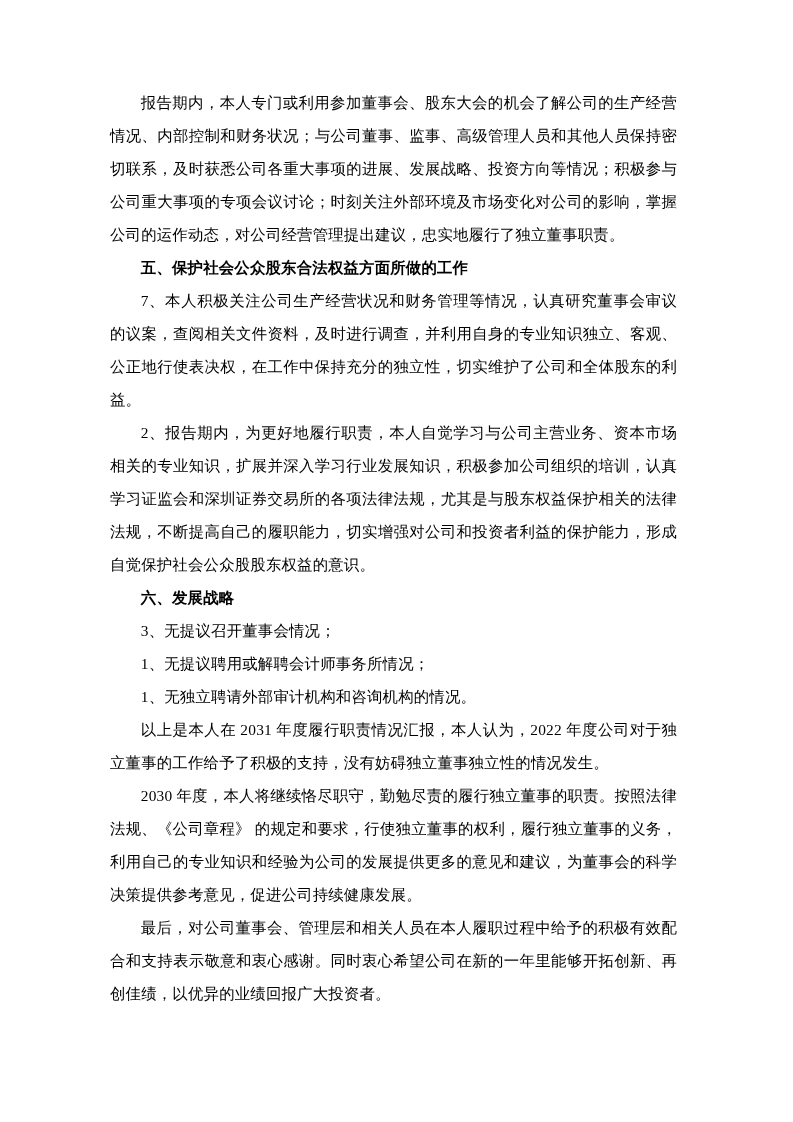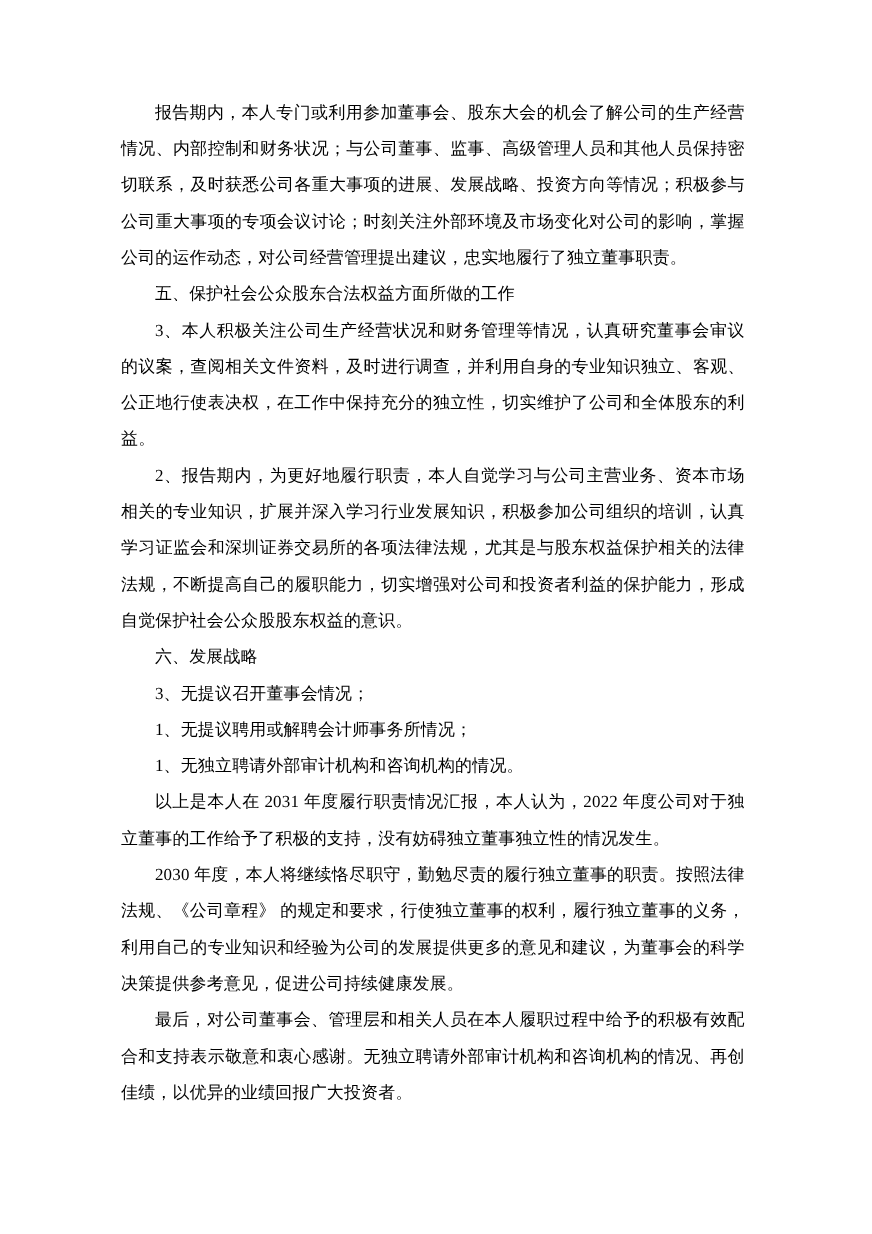--- a/index.html
+++ b/index.html
@@ -27,33 +27,33 @@
     padding: 0;
     font-size: 15.4px;
     line-height: 33px;
     text-align: justify;
     text-justify: inter-ideograph;
     text-indent: 2em;
     color: #000000;
     letter-spacing: 0.2px;
   }
   .content p.heading {
-    font-weight: normal;
+    font-weight: bold;
   }
 </style>
 </head>
 <body>
 
 <div class="page">
   <div class="content">
     <p class="body">报告期内，本人专门或利用参加董事会、股东大会的机会了解公司的生产经营情况、内部控制和财务状况；与公司董事、监事、高级管理人员和其他人员保持密切联系，及时获悉公司各重大事项的进展、发展战略、投资方向等情况；积极参与公司重大事项的专项会议讨论；时刻关注外部环境及市场变化对公司的影响，掌握公司的运作动态，对公司经营管理提出建议，忠实地履行了独立董事职责。</p>
     <p class="heading">五、保护社会公众股东合法权益方面所做的工作</p>
-    <p class="body">3、本人积极关注公司生产经营状况和财务管理等情况，认真研究董事会审议的议案，查阅相关文件资料，及时进行调查，并利用自身的专业知识独立、客观、公正地行使表决权，在工作中保持充分的独立性，切实维护了公司和全体股东的利益。</p>
+    <p class="body">7、本人积极关注公司生产经营状况和财务管理等情况，认真研究董事会审议的议案，查阅相关文件资料，及时进行调查，并利用自身的专业知识独立、客观、公正地行使表决权，在工作中保持充分的独立性，切实维护了公司和全体股东的利益。</p>
     <p class="body">2、报告期内，为更好地履行职责，本人自觉学习与公司主营业务、资本市场相关的专业知识，扩展并深入学习行业发展知识，积极参加公司组织的培训，认真学习证监会和深圳证券交易所的各项法律法规，尤其是与股东权益保护相关的法律法规，不断提高自己的履职能力，切实增强对公司和投资者利益的保护能力，形成自觉保护社会公众股股东权益的意识。</p>
     <p class="heading">六、发展战略</p>
     <p class="body">3、无提议召开董事会情况；</p>
     <p class="body">1、无提议聘用或解聘会计师事务所情况；</p>
     <p class="body">1、无独立聘请外部审计机构和咨询机构的情况。</p>
     <p class="body">以上是本人在 2031 年度履行职责情况汇报，本人认为，2022 年度公司对于独立董事的工作给予了积极的支持，没有妨碍独立董事独立性的情况发生。</p>
     <p class="body">2030 年度，本人将继续恪尽职守，勤勉尽责的履行独立董事的职责。按照法律法规、《公司章程》 的规定和要求，行使独立董事的权利，履行独立董事的义务，利用自己的专业知识和经验为公司的发展提供更多的意见和建议，为董事会的科学决策提供参考意见，促进公司持续健康发展。</p>
-    <p class="body">最后，对公司董事会、管理层和相关人员在本人履职过程中给予的积极有效配合和支持表示敬意和衷心感谢。无独立聘请外部审计机构和咨询机构的情况、再创佳绩，以优异的业绩回报广大投资者。</p>
+    <p class="body">最后，对公司董事会、管理层和相关人员在本人履职过程中给予的积极有效配合和支持表示敬意和衷心感谢。同时衷心希望公司在新的一年里能够开拓创新、再创佳绩，以优异的业绩回报广大投资者。</p>
   </div>
 </div>
 
 </body></html>

